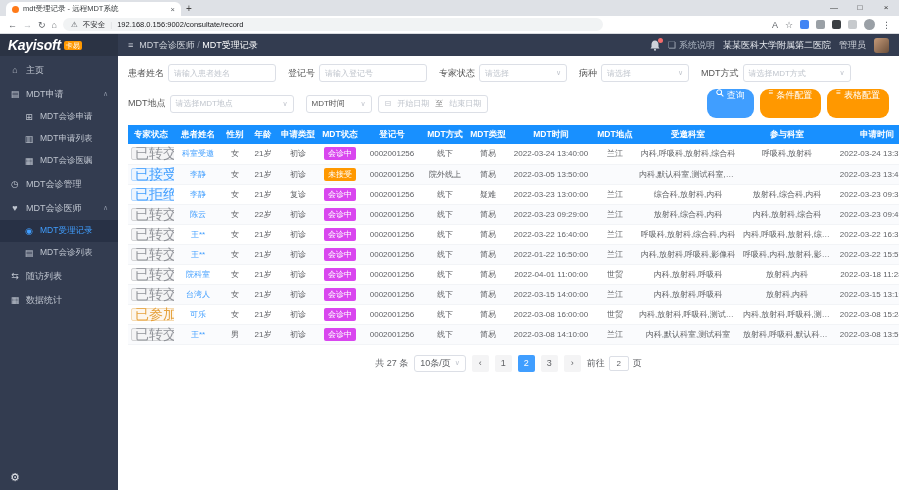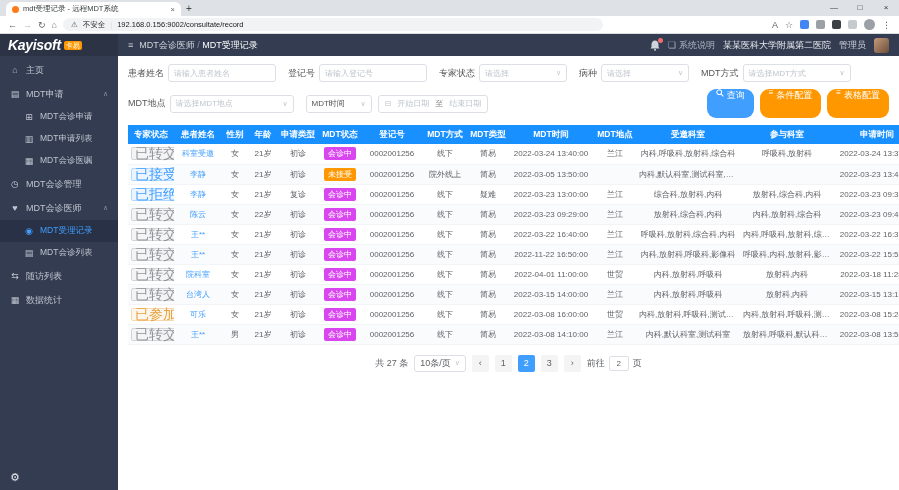--- a/index.html
+++ b/index.html
@@ -429,21 +429,21 @@
               <tr>
                 <td><span class="pill gray">已转交</span></td>
                 <td><a class="plink" href="#">王**</a></td>
                 <td>女</td>
                 <td>21岁</td>
                 <td>初诊</td>
                 <td><span class="tag green">会诊中</span></td>
                 <td>0002001256</td>
                 <td>线下</td>
                 <td>简易</td>
-                <td>2022-11-22 16:50:00</td>
+                <td>2022-01-22 16:50:00</td>
                 <td>兰江</td>
                 <td>内科,放射科,呼吸科,影像科</td>
                 <td>呼吸科,内科,放射科,影像科</td>
                 <td>2022-03-22 15:57:03</td>
               </tr>
               <tr>
                 <td><span class="pill gray">已转交</span></td>
                 <td><a class="plink" href="#">院科室</a></td>
                 <td>女</td>
                 <td>21岁</td>

